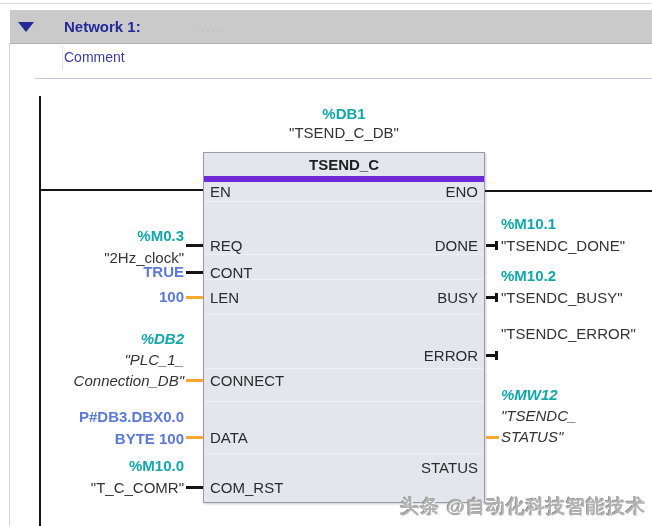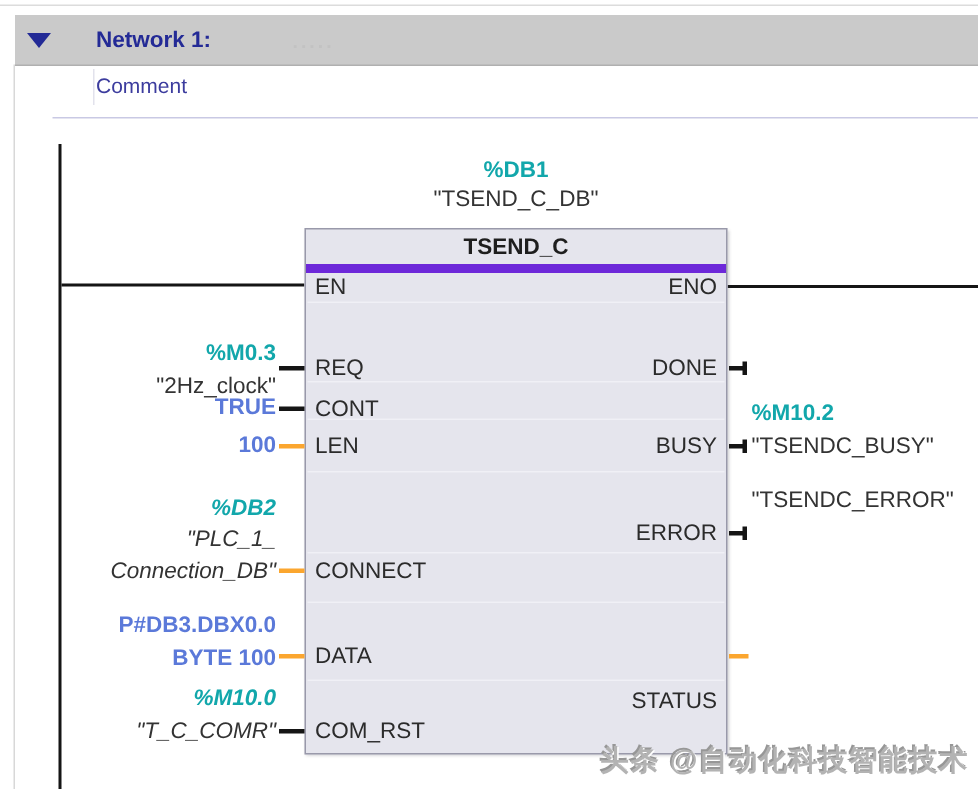--- a/index.html
+++ b/index.html
@@ -73,21 +73,21 @@
   .tick-done{top:241px;} .tick-busy{top:293px;} .tick-error{top:351px;}
 
   .op{position:absolute;font-size:15px;white-space:nowrap;}
   .op .addr{color:var(--address_teal);font-weight:bold;}
   .op .val{color:var(--constant_blue);font-weight:bold;}
   .op .nm{color:#333;}
   .op-l{right:468px;text-align:right;line-height:22px;}
   .op-r{left:501px;text-align:left;line-height:22px;}
   .lh21{line-height:21px;font-style:italic;}
   .op-req{top:213px;margin-top:12px;} .op-cont{top:262px;line-height:20px;} .op-len{top:287px;line-height:20px;}
-  .op-connect{top:328px;} .op-data{top:406px;} .op-comrst{top:455px;font-style:italic;}
+  .op-connect{top:328px;} .op-data{top:406px;} .op-comrst{top:455px;}
   .op-done{top:213px;} .op-busy{top:265px;} .op-error{top:323px;} .op-status{top:384px;}
 
   .watermark{position:absolute;top:494px;right:6px;font-size:19px;font-weight:bold;
     color:#b3b3b3;letter-spacing:1px;white-space:nowrap;
     text-shadow:1px 1px 0 #ffffff,-1px -1px 0 #979797;}
 </style>
 </head>
 <body>
 
 <div class="canvas">
@@ -167,22 +167,31 @@
   </div>
   <div class="op op-l op-data">
     <div class="val">P#DB3.DBX0.0</div>
     <div class="val">BYTE 100</div>
   </div>
   <div class="op op-l op-comrst">
     <div class="addr">%M10.0</div>
     <div class="nm">"T_C_COMR"</div>
   </div>
 
+  <div class="op op-r op-done">
+    <div class="addr">%M10.1</div>
+    <div class="nm">"TSENDC_DONE"</div>
+  </div>
   <div class="op op-r op-busy">
     <div class="addr">%M10.2</div>
     <div class="nm">"TSENDC_BUSY"</div>
   </div>
   <div class="op op-r op-error">
     <div class="nm">"TSENDC_ERROR"</div>
   </div>
+  <div class="op op-r op-status lh21">
+    <div class="addr">%MW12</div>
+    <div class="nm">"TSENDC_</div>
+    <div class="nm">STATUS"</div>
+  </div>
 
   <div class="watermark">头条 @自动化科技智能技术</div>
 </div>
 
 </body></html>

